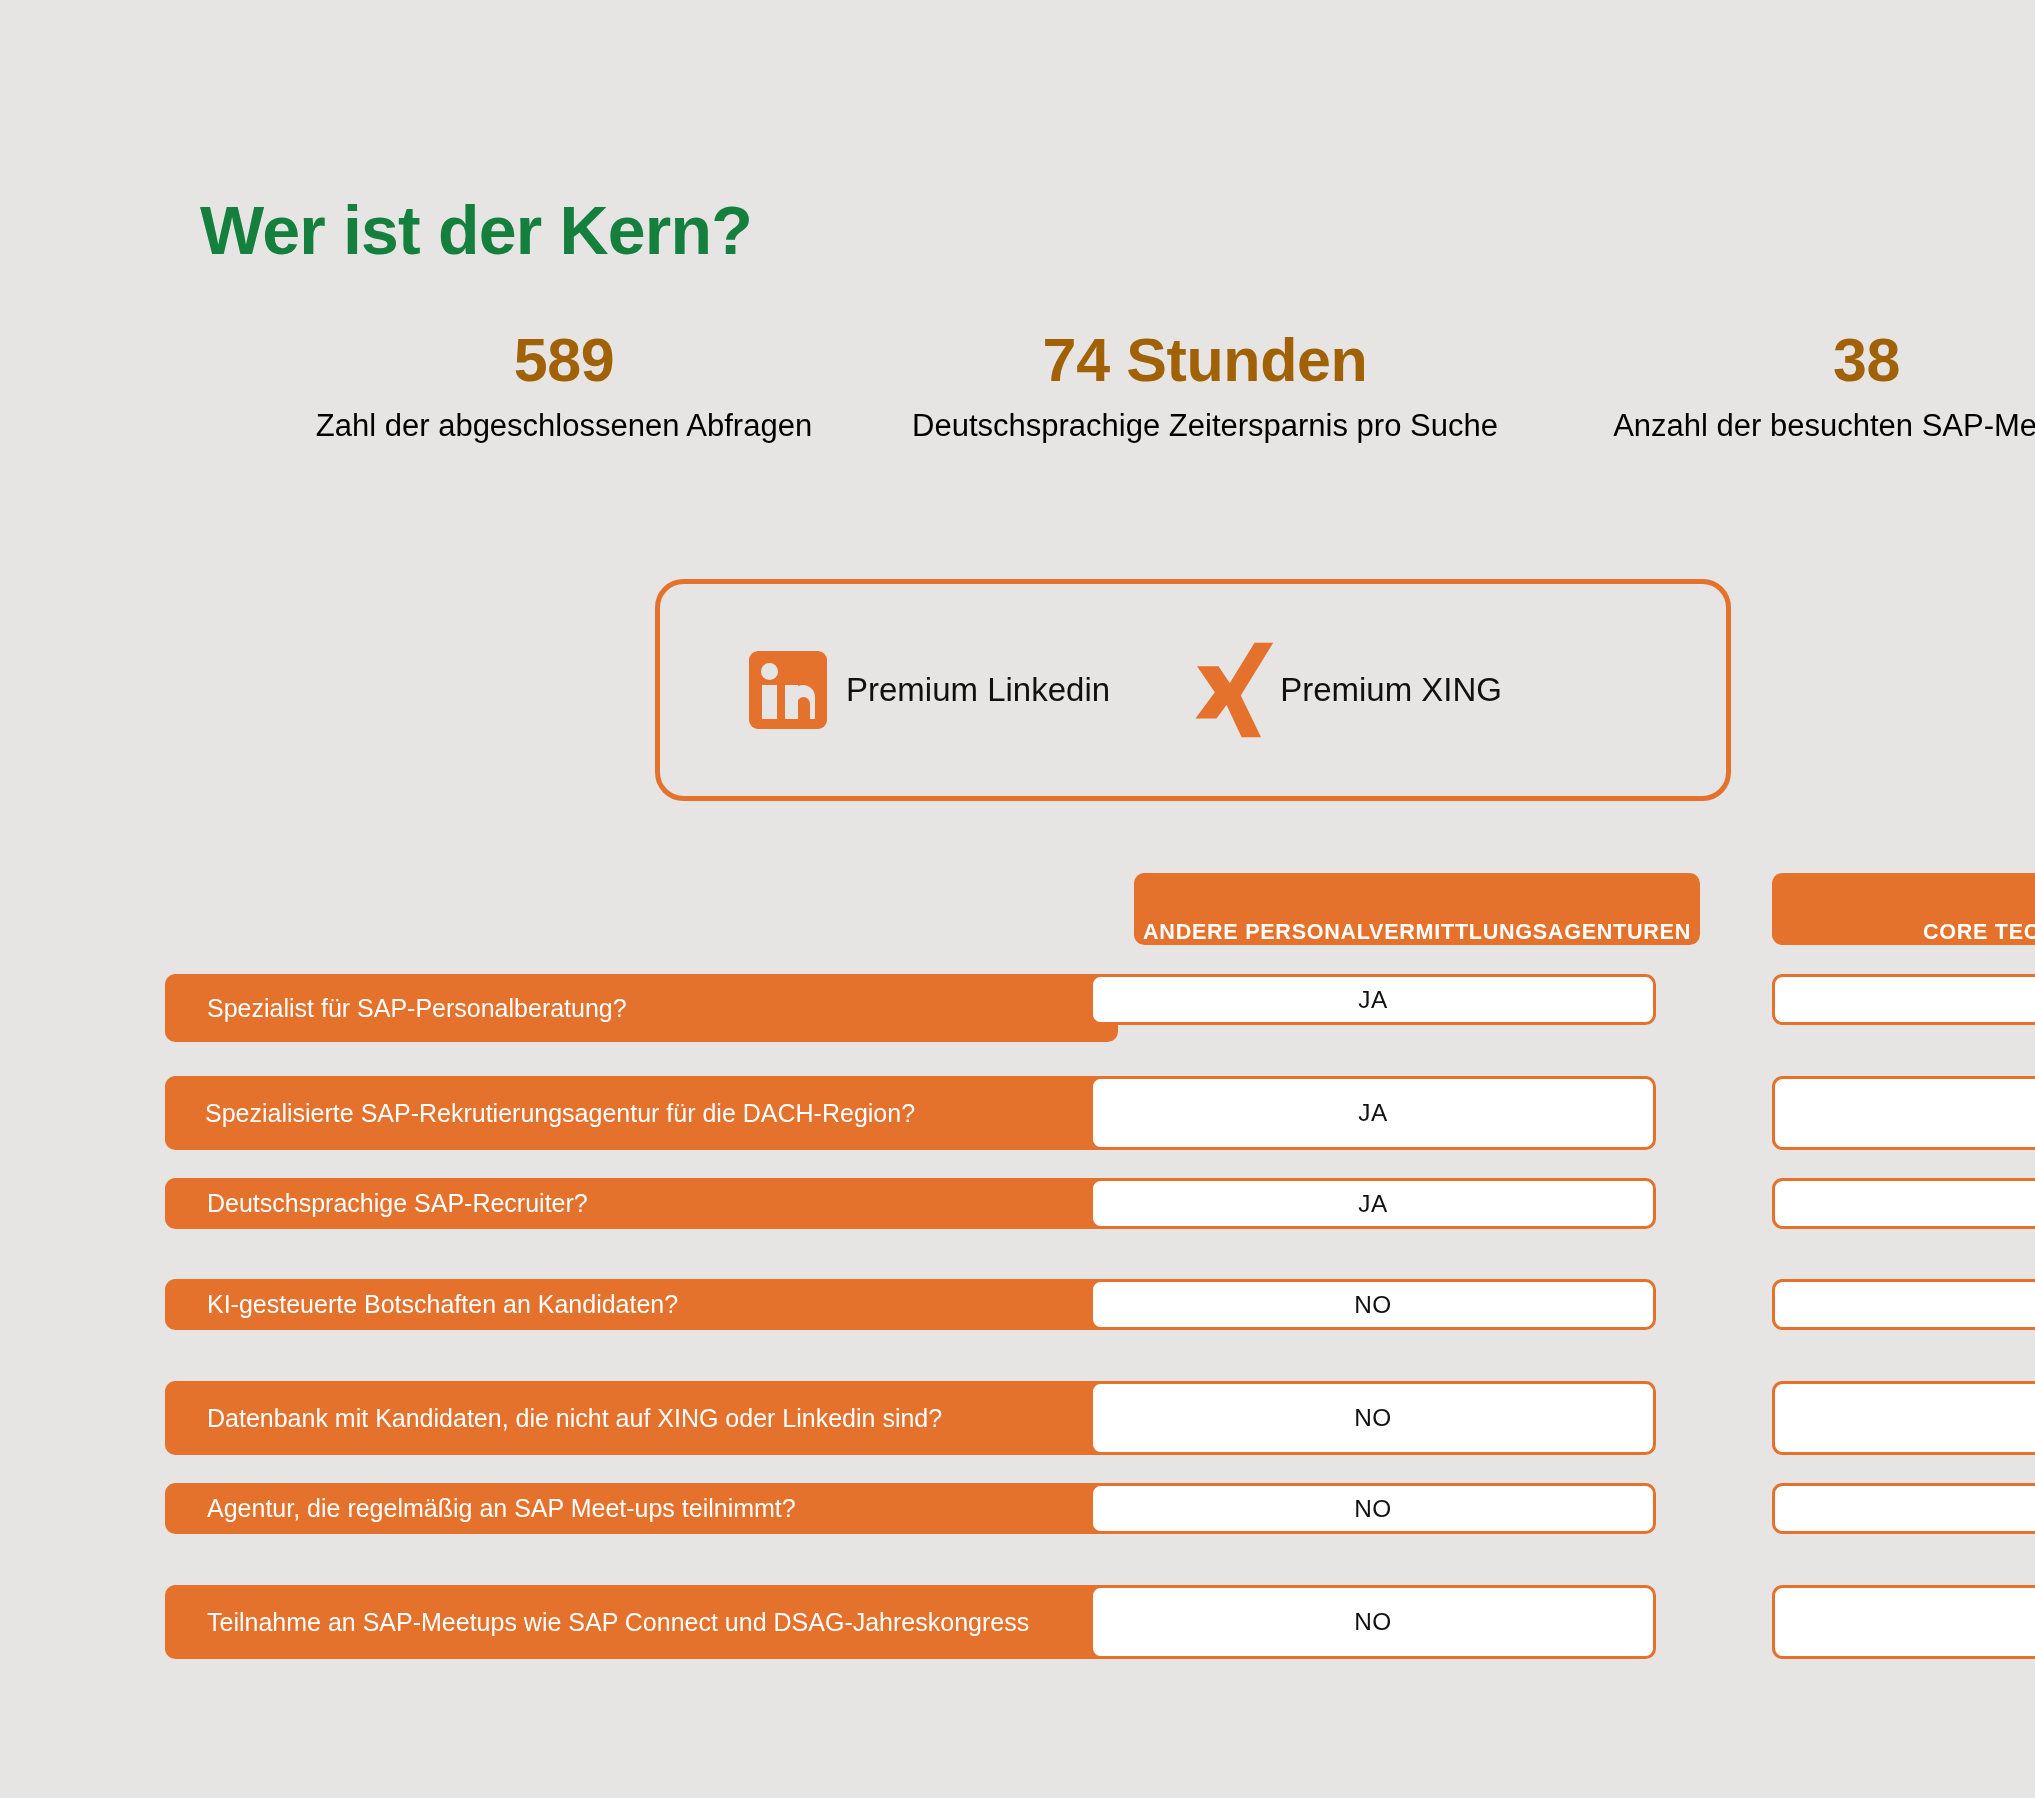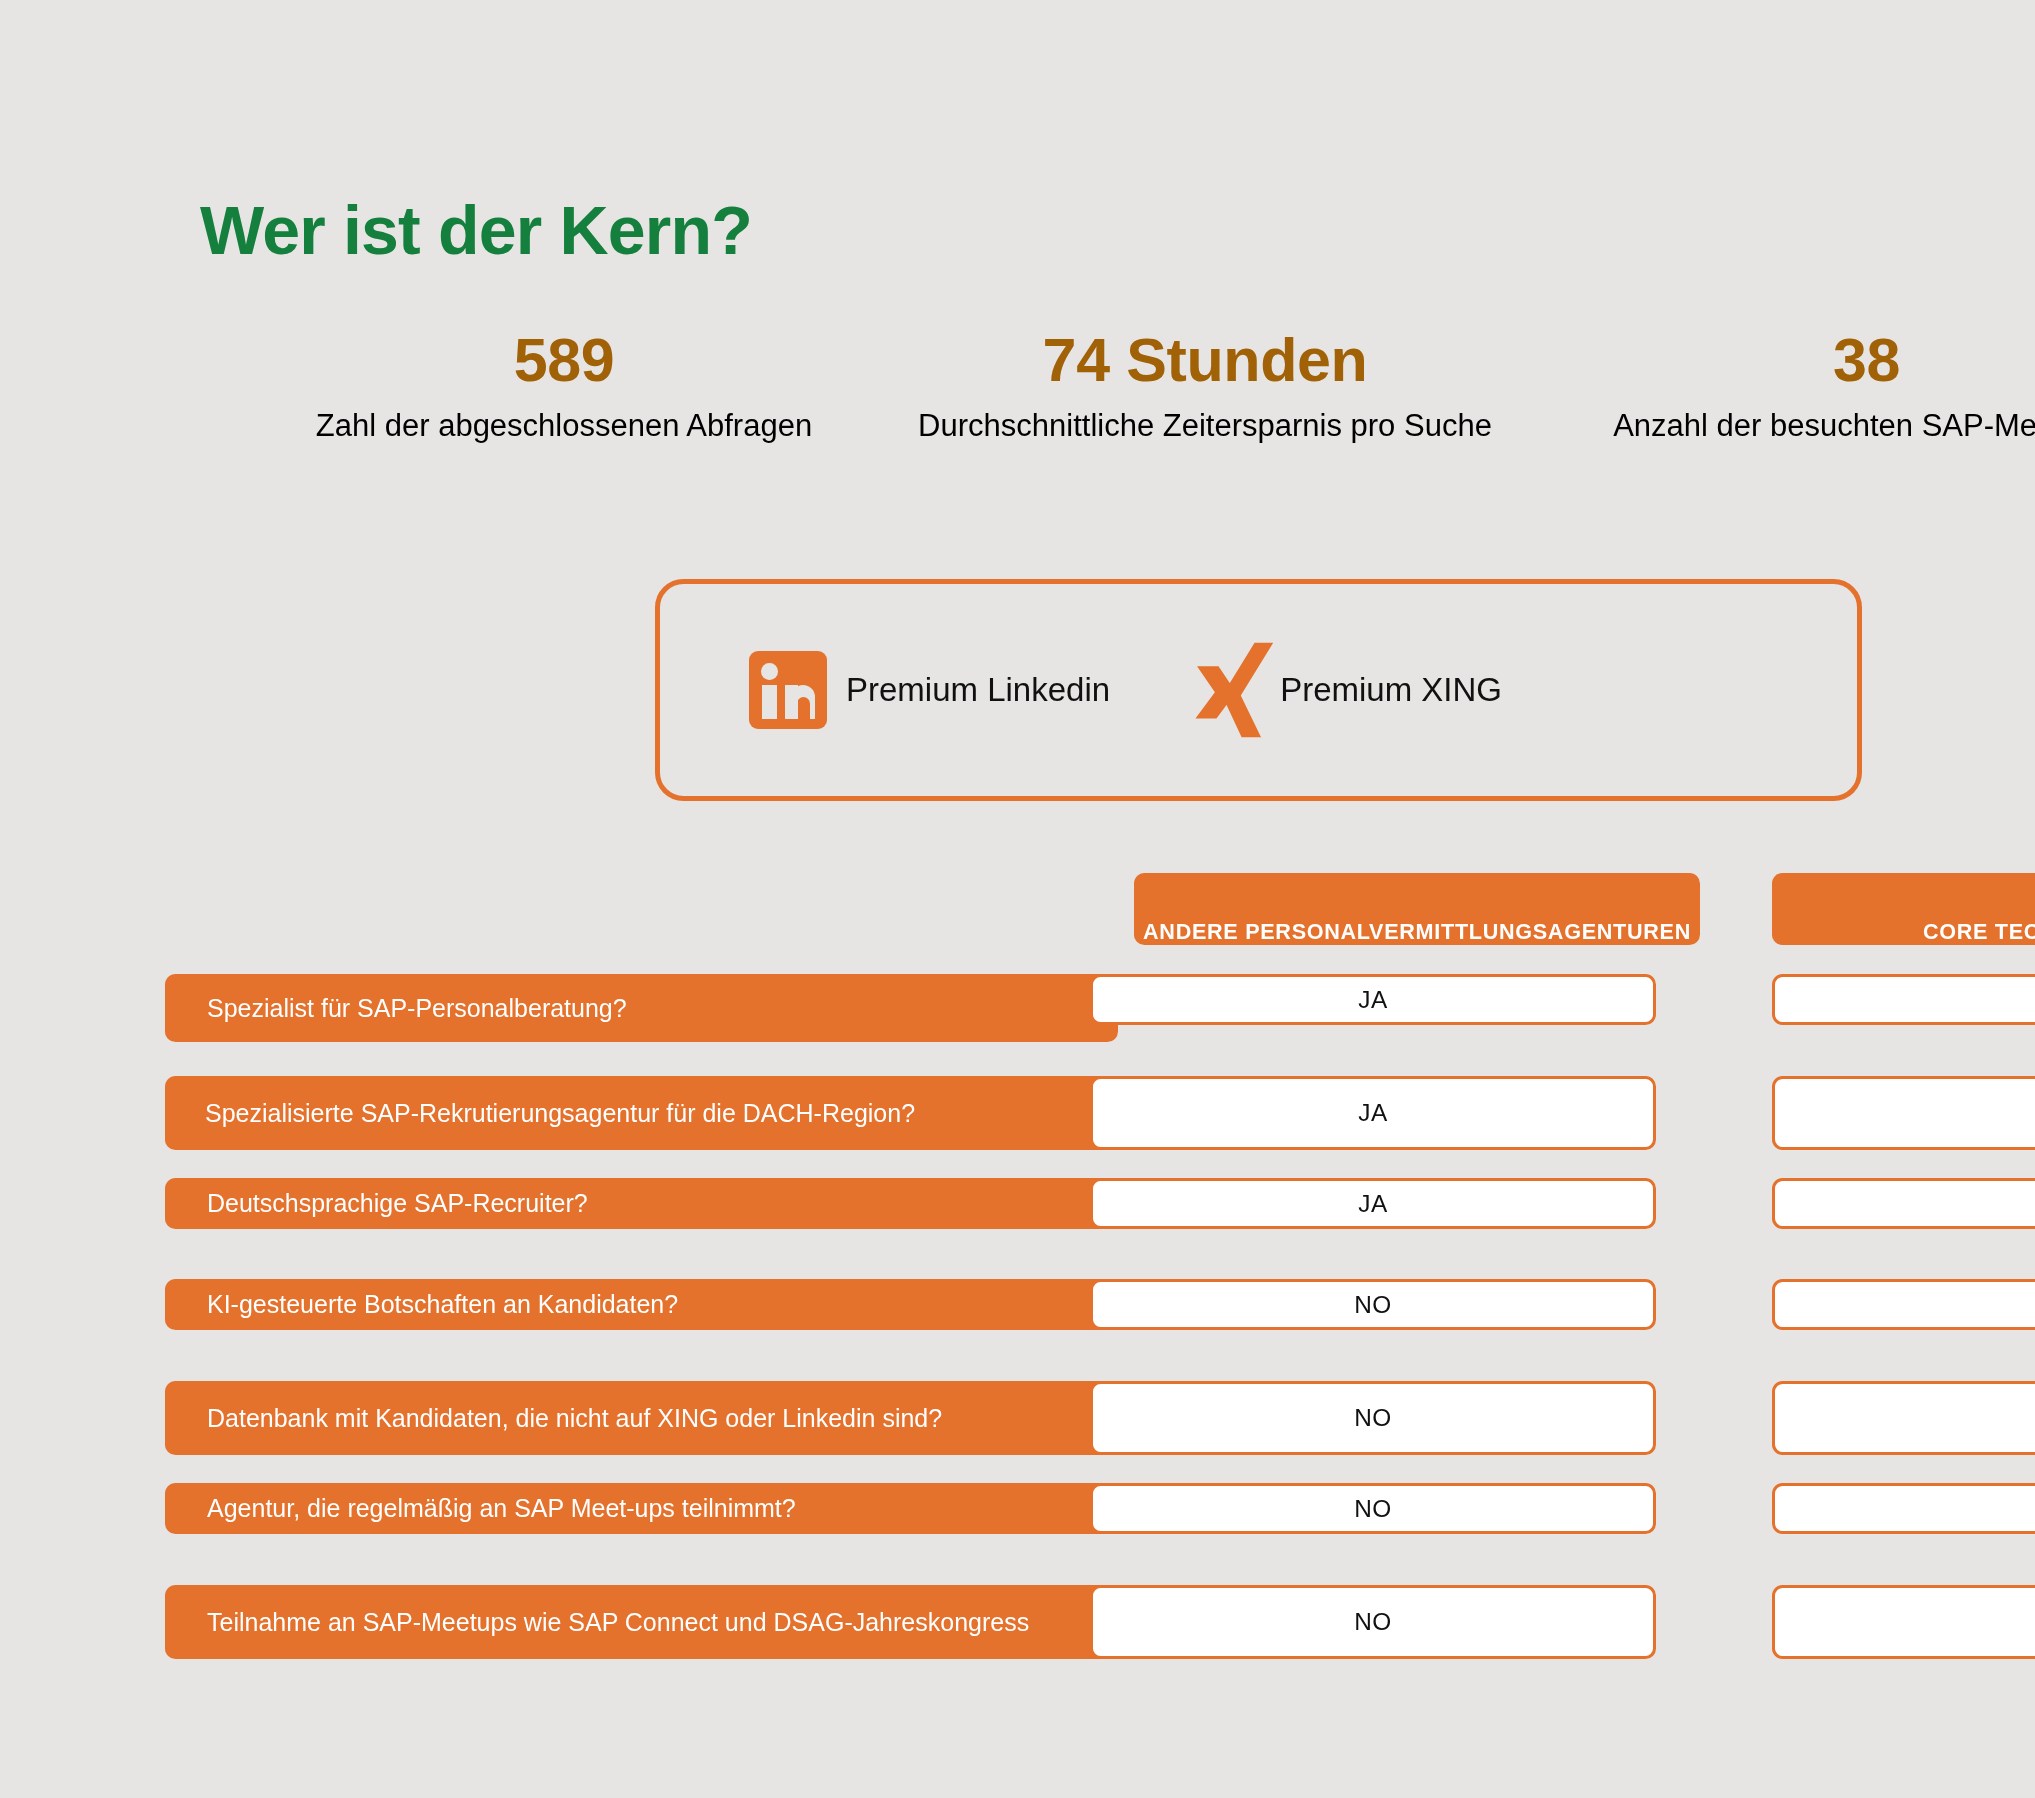--- a/index.html
+++ b/index.html
@@ -71,21 +71,21 @@
     max-width: 562px;
   }
   .stat-2 .stat-label { max-width: 651px; }
   .stat-3 .stat-label { max-width: 570px; }
 
   
   .badge-box {
     position: absolute;
     left: 655px;
     top: 579px;
-    width: 1207px;
+    width: 1076px;
     height: 222px;
     border: 5.3px solid #e4712c;
     border-radius: 28.5px;
     box-sizing: border-box;
     display: flex;
     align-items: center;
   }
   .badge-item {
     display: flex;
     align-items: center;
@@ -232,21 +232,21 @@
 
   <div class="title">Wer ist der Kern?</div>
 
   <div class="stats">
     <div class="stat stat-1">
       <div class="stat-value">589</div>
       <div class="stat-label">Zahl der abgeschlossenen Abfragen</div>
     </div>
     <div class="stat stat-2">
       <div class="stat-value">74 Stunden</div>
-      <div class="stat-label">Durchschnittliche Zeitersparnis pro Suche</div>
+      <div class="stat-label">Deutschsprachige Zeitersparnis pro Suche</div>
     </div>
     <div class="stat stat-3">
       <div class="stat-value">38</div>
       <div class="stat-label">Anzahl der besuchten SAP-Meetings</div>
     </div>
   </div>
 
   <div class="badge-box">
 
     <div class="badge-item badge-linkedin">

